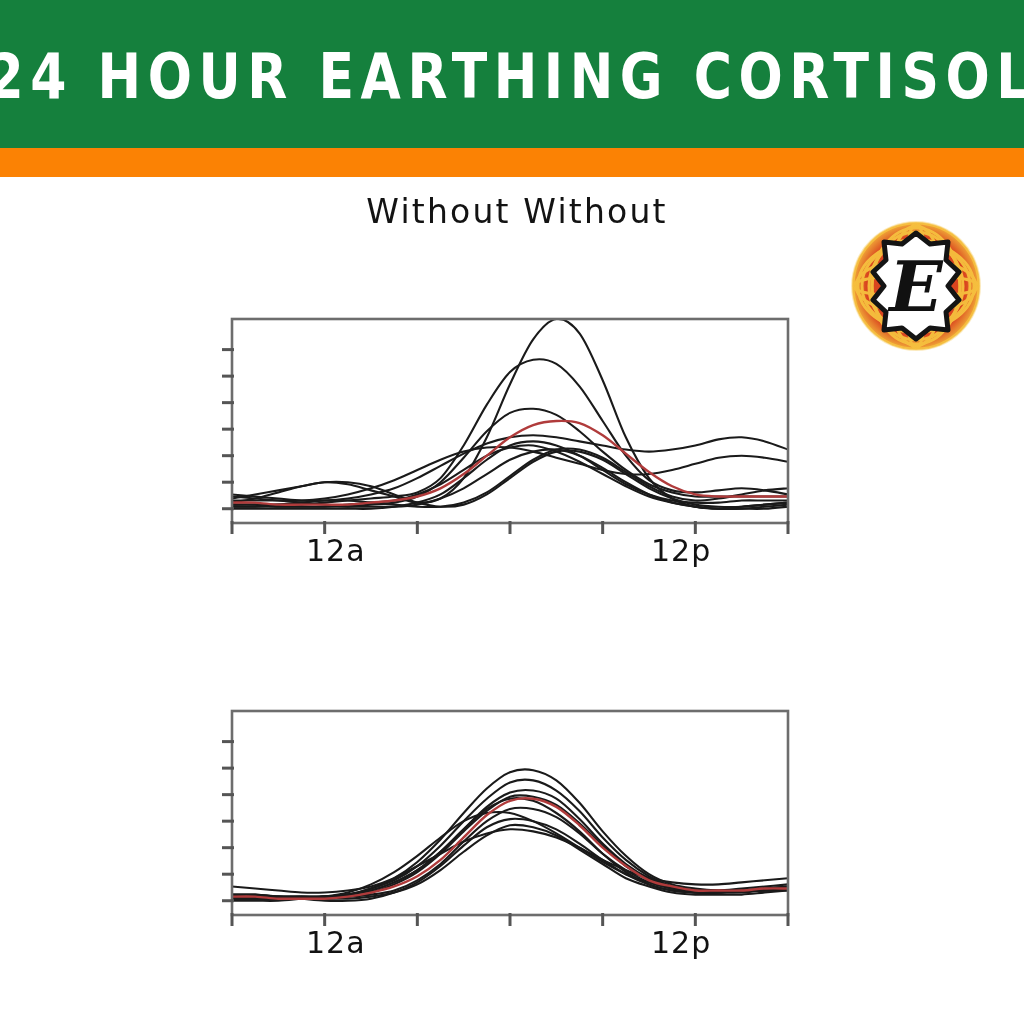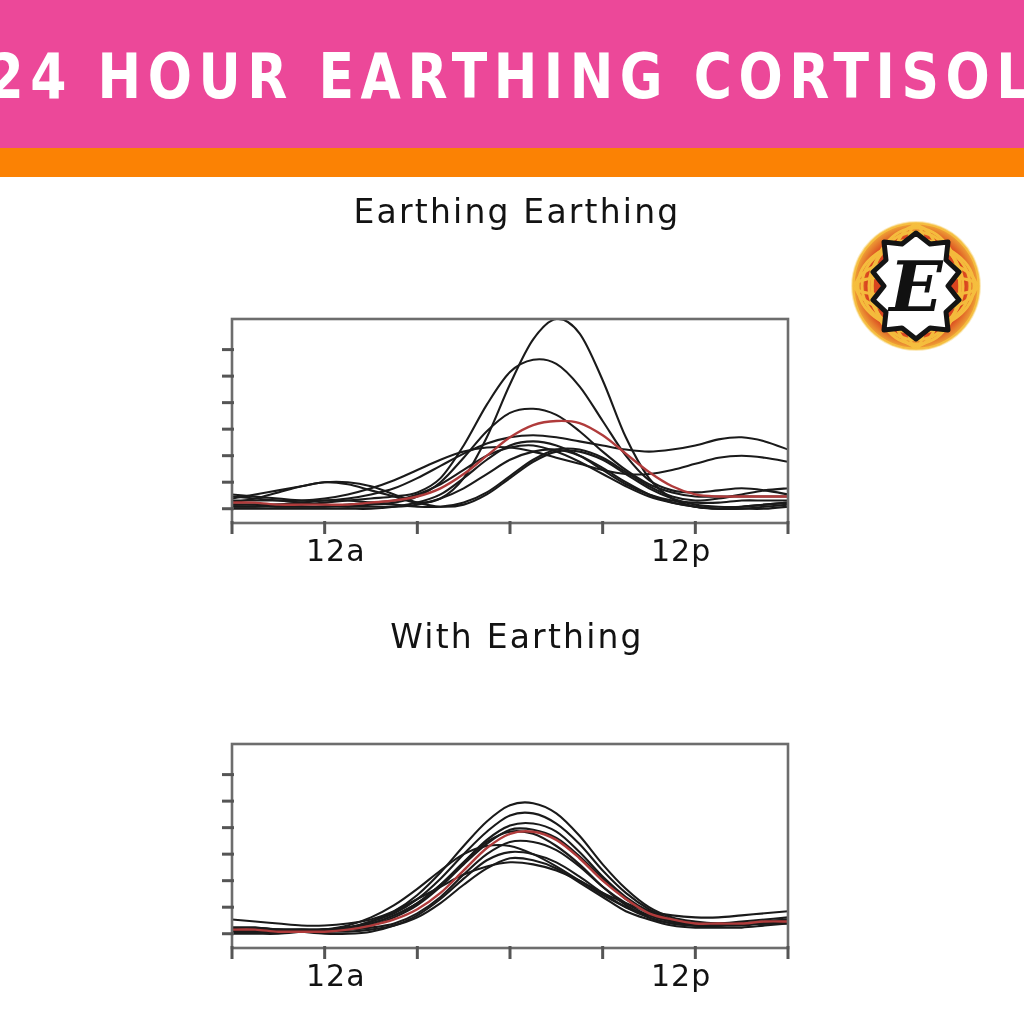--- a/index.html
+++ b/index.html
@@ -15,21 +15,21 @@
     font-family: "DejaVu Sans", "Liberation Sans", sans-serif;
     position: relative;
   }
 
   
   .header-bar {
     position: absolute;
     left: 0; top: 0;
     width: 1024px;
     height: 148px;
-    background: #ec4899;
+    background: #15803d;
     display: flex;
     align-items: center;
     justify-content: center;
   }
   .header-title {
     color: #ffffff;
     font-family: "DejaVu Sans", "Liberation Sans", sans-serif;
     font-size: 56px;
     font-weight: bold;
     letter-spacing: 7px;
@@ -138,21 +138,21 @@
     </g>
     <circle cx="67" cy="67" r="64" fill="url(#glow)"></circle>
 
     <path d="M67 14 L81 25 L99 23 L97 41 L110 53 L99 67 L110 81 L97 93 L99 111 L81 109 L67 120 L53 109 L35 111 L37 93 L24 81 L35 67 L24 53 L37 41 L35 23 L53 25 Z" fill="#ffffff" stroke="#141414" stroke-width="5" stroke-linejoin="round"></path>
 
     <text x="67" y="92" font-family="DejaVu Serif, Liberation Serif, serif" font-size="70" font-weight="bold" font-style="italic" text-anchor="middle" fill="#111111">E</text>
   </svg>
 </div>
 
 <div class="chart-block" id="chart-block-1">
-  <div class="chart-title">Earthing Earthing</div>
+  <div class="chart-title">Without Without</div>
   <div class="chart-canvas-wrap">
     <svg class="chart-svg" id="svg-0" width="1024" height="330">
         <defs>
           <clipPath id="plotclip0">
             <rect x="232" y="73" width="556" height="204"></rect>
           </clipPath>
         </defs>
         <g clip-path="url(#plotclip0)">
           <path d="M 232.00 252.52 C 235.86 251.84, 247.44 249.80, 255.17 248.44 C 262.89 247.08, 270.61 245.72, 278.33 244.36 C 286.06 243.00, 293.78 241.64, 301.50 240.28 C 309.22 238.92, 316.94 236.54, 324.67 236.20 C 332.39 235.86, 340.11 236.88, 347.83 238.24 C 355.56 239.60, 363.28 242.32, 371.00 244.36 C 378.72 246.40, 386.44 248.44, 394.17 250.48 C 401.89 252.52, 409.61 256.26, 417.33 256.60 C 425.06 256.94, 432.78 256.60, 440.50 252.52 C 448.22 248.44, 455.94 242.32, 463.67 232.12 C 471.39 221.92, 479.11 206.96, 486.83 191.32 C 494.56 175.68, 502.28 154.60, 510.00 138.28 C 517.72 121.96, 525.44 104.28, 533.17 93.40 C 540.89 82.52, 548.61 74.02, 556.33 73.00 C 564.06 71.98, 571.78 77.08, 579.50 87.28 C 587.22 97.48, 594.94 116.86, 602.67 134.20 C 610.39 151.54, 618.11 175.00, 625.83 191.32 C 633.56 207.64, 641.28 221.92, 649.00 232.12 C 656.72 242.32, 664.44 247.76, 672.17 252.52 C 679.89 257.28, 687.61 258.98, 695.33 260.68 C 703.06 262.38, 710.78 262.72, 718.50 262.72 C 726.22 262.72, 733.94 261.36, 741.67 260.68 C 749.39 260.00, 757.11 259.32, 764.83 258.64 C 772.56 257.96, 784.14 256.94, 788.00 256.60" fill="none" stroke="#1a1a1a" stroke-width="2.1" stroke-linecap="round"></path>
           <path d="M 232.00 258.64 C 235.86 258.64, 247.44 258.64, 255.17 258.64 C 262.89 258.64, 270.61 258.64, 278.33 258.64 C 286.06 258.64, 293.78 258.98, 301.50 258.64 C 309.22 258.30, 316.94 257.28, 324.67 256.60 C 332.39 255.92, 340.11 255.24, 347.83 254.56 C 355.56 253.88, 363.28 253.20, 371.00 252.52 C 378.72 251.84, 386.44 251.50, 394.17 250.48 C 401.89 249.46, 409.61 249.46, 417.33 246.40 C 425.06 243.34, 432.78 239.94, 440.50 232.12 C 448.22 224.30, 455.94 211.72, 463.67 199.48 C 471.39 187.24, 479.11 170.92, 486.83 158.68 C 494.56 146.44, 502.28 133.52, 510.00 126.04 C 517.72 118.56, 525.44 115.16, 533.17 113.80 C 540.89 112.44, 548.61 113.46, 556.33 117.88 C 564.06 122.30, 571.78 130.80, 579.50 140.32 C 587.22 149.84, 594.94 163.44, 602.67 175.00 C 610.39 186.56, 618.11 199.82, 625.83 209.68 C 633.56 219.54, 641.28 228.38, 649.00 234.16 C 656.72 239.94, 664.44 242.32, 672.17 244.36 C 679.89 246.40, 687.61 246.40, 695.33 246.40 C 703.06 246.40, 710.78 245.04, 718.50 244.36 C 726.22 243.68, 733.94 242.32, 741.67 242.32 C 749.39 242.32, 757.11 243.34, 764.83 244.36 C 772.56 245.38, 784.14 247.76, 788.00 248.44" fill="none" stroke="#1a1a1a" stroke-width="2.1" stroke-linecap="round"></path>
@@ -181,21 +181,20 @@
         <line x1="602.6666666666666" y1="275" x2="602.6666666666666" y2="288" stroke="#555" stroke-width="3"></line>
         <line x1="695.3333333333334" y1="275" x2="695.3333333333334" y2="288" stroke="#555" stroke-width="3"></line>
         <line x1="788" y1="275" x2="788" y2="288" stroke="#555" stroke-width="3"></line>
       </svg>
     <div class="tick-label" style="left:306px; top:290px;">12a</div>
     <div class="tick-label" style="left:651px; top:290px;">12p</div>
   </div>
 </div>
 
 <div class="chart-block" id="chart-block-2">
-  <div class="chart-title">With Earthing</div>
   <div class="chart-canvas-wrap">
     <svg class="chart-svg" id="svg-1" width="1024" height="330">
         <defs>
           <clipPath id="plotclip1">
             <rect x="232" y="73" width="556" height="204"></rect>
           </clipPath>
         </defs>
         <g clip-path="url(#plotclip1)">
           <path d="M 232.00 258.64 C 235.86 258.64, 247.44 258.64, 255.17 258.64 C 262.89 258.64, 270.61 258.64, 278.33 258.64 C 286.06 258.64, 293.78 258.64, 301.50 258.64 C 309.22 258.64, 316.94 258.98, 324.67 258.64 C 332.39 258.30, 340.11 257.96, 347.83 256.60 C 355.56 255.24, 363.28 253.20, 371.00 250.48 C 378.72 247.76, 386.44 244.70, 394.17 240.28 C 401.89 235.86, 409.61 230.42, 417.33 223.96 C 425.06 217.50, 432.78 209.68, 440.50 201.52 C 448.22 193.36, 455.94 183.50, 463.67 175.00 C 471.39 166.50, 479.11 157.32, 486.83 150.52 C 494.56 143.72, 502.28 137.26, 510.00 134.20 C 517.72 131.14, 525.44 130.80, 533.17 132.16 C 540.89 133.52, 548.61 136.92, 556.33 142.36 C 564.06 147.80, 571.78 156.30, 579.50 164.80 C 587.22 173.30, 594.94 184.52, 602.67 193.36 C 610.39 202.20, 618.11 210.70, 625.83 217.84 C 633.56 224.98, 641.28 231.44, 649.00 236.20 C 656.72 240.96, 664.44 244.02, 672.17 246.40 C 679.89 248.78, 687.61 249.46, 695.33 250.48 C 703.06 251.50, 710.78 252.18, 718.50 252.52 C 726.22 252.86, 733.94 252.86, 741.67 252.52 C 749.39 252.18, 757.11 250.82, 764.83 250.48 C 772.56 250.14, 784.14 250.48, 788.00 250.48" fill="none" stroke="#1a1a1a" stroke-width="2.1" stroke-linecap="round"></path>
           <path d="M 232.00 260.68 C 235.86 260.68, 247.44 260.68, 255.17 260.68 C 262.89 260.68, 270.61 260.68, 278.33 260.68 C 286.06 260.68, 293.78 261.02, 301.50 260.68 C 309.22 260.34, 316.94 259.32, 324.67 258.64 C 332.39 257.96, 340.11 257.96, 347.83 256.60 C 355.56 255.24, 363.28 252.86, 371.00 250.48 C 378.72 248.10, 386.44 246.06, 394.17 242.32 C 401.89 238.58, 409.61 233.82, 417.33 228.04 C 425.06 222.26, 432.78 215.12, 440.50 207.64 C 448.22 200.16, 455.94 190.98, 463.67 183.16 C 471.39 175.34, 479.11 167.18, 486.83 160.72 C 494.56 154.26, 502.28 147.46, 510.00 144.40 C 517.72 141.34, 525.44 141.00, 533.17 142.36 C 540.89 143.72, 548.61 147.46, 556.33 152.56 C 564.06 157.66, 571.78 165.14, 579.50 172.96 C 587.22 180.78, 594.94 191.32, 602.67 199.48 C 610.39 207.64, 618.11 215.46, 625.83 221.92 C 633.56 228.38, 641.28 233.82, 649.00 238.24 C 656.72 242.66, 664.44 246.06, 672.17 248.44 C 679.89 250.82, 687.61 251.50, 695.33 252.52 C 703.06 253.54, 710.78 254.56, 718.50 254.56 C 726.22 254.56, 733.94 252.86, 741.67 252.52 C 749.39 252.18, 757.11 252.86, 764.83 252.52 C 772.56 252.18, 784.14 250.82, 788.00 250.48" fill="none" stroke="#1a1a1a" stroke-width="2.1" stroke-linecap="round"></path>

